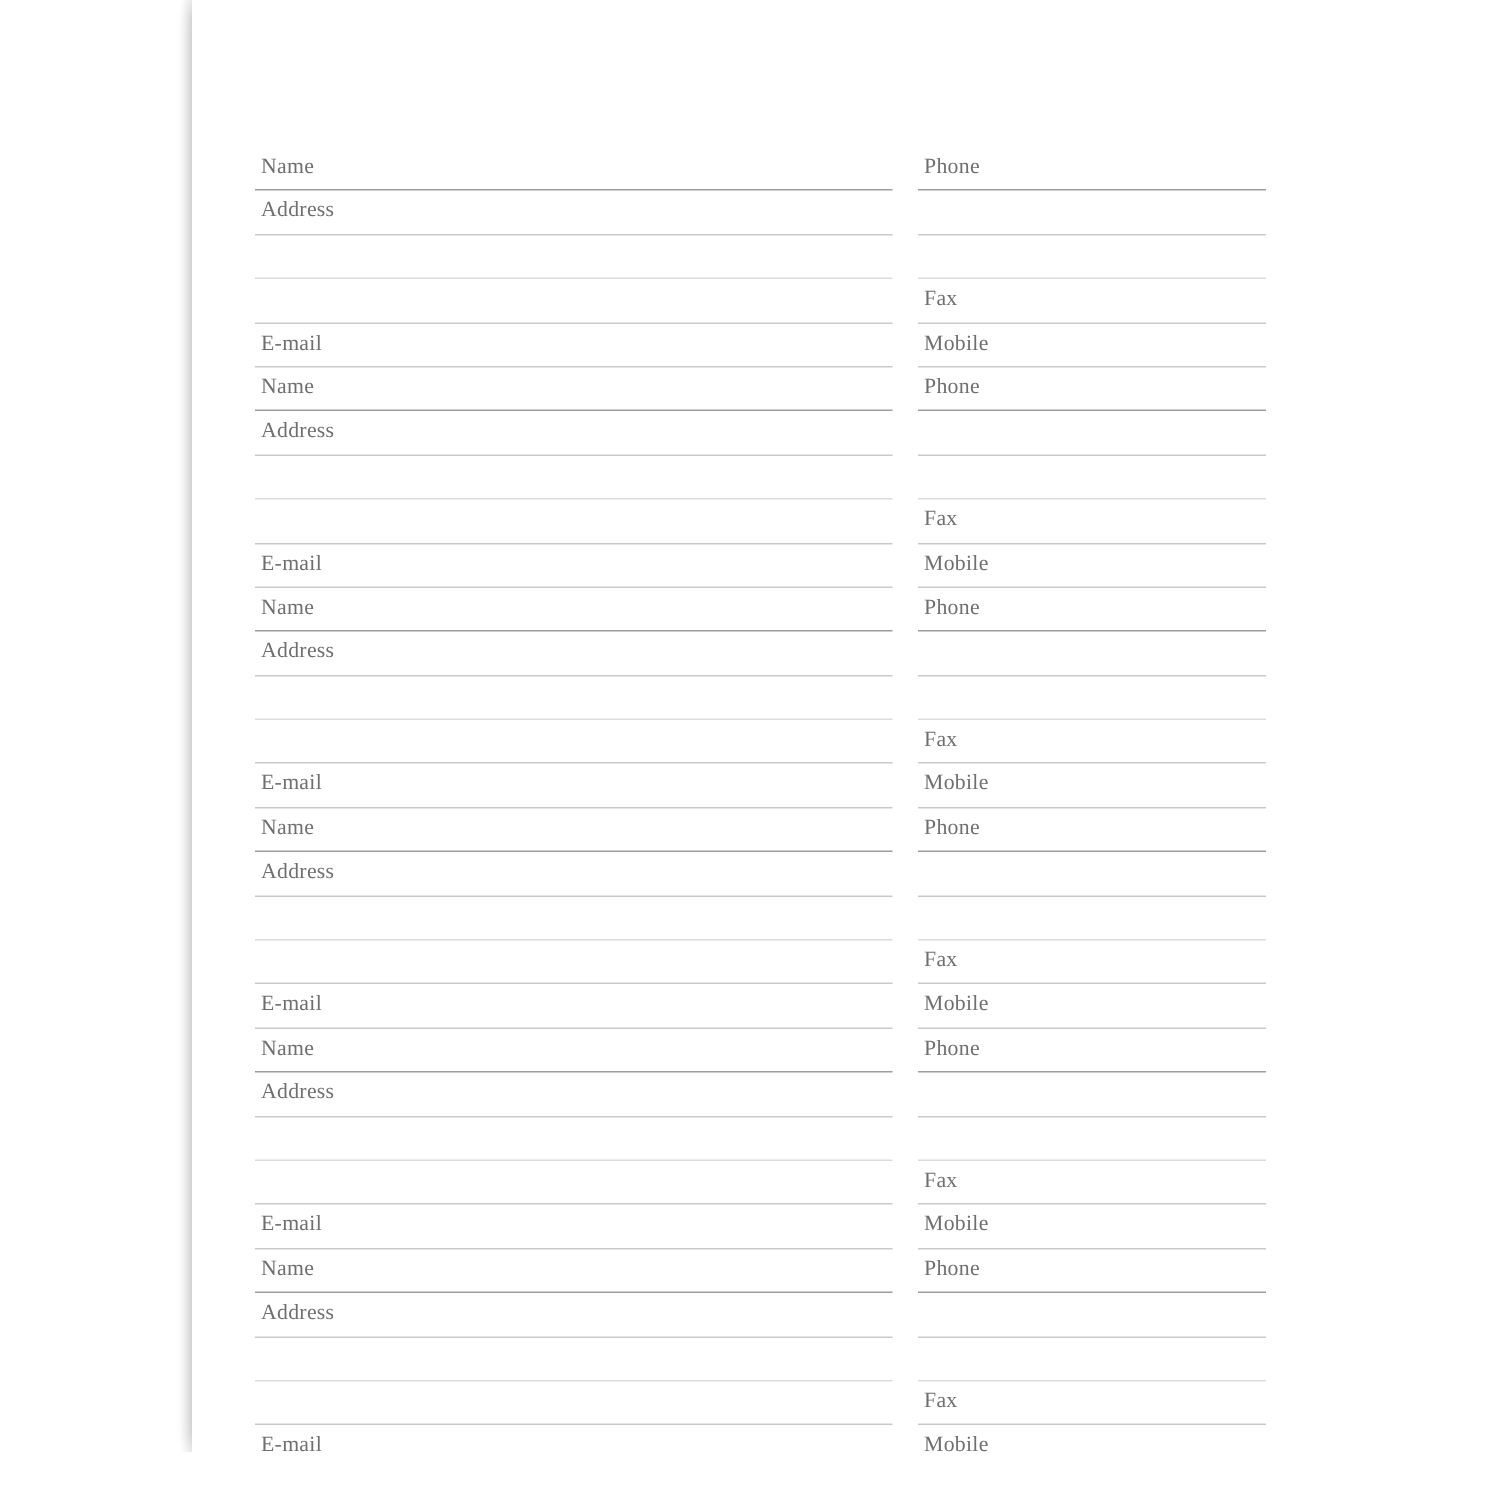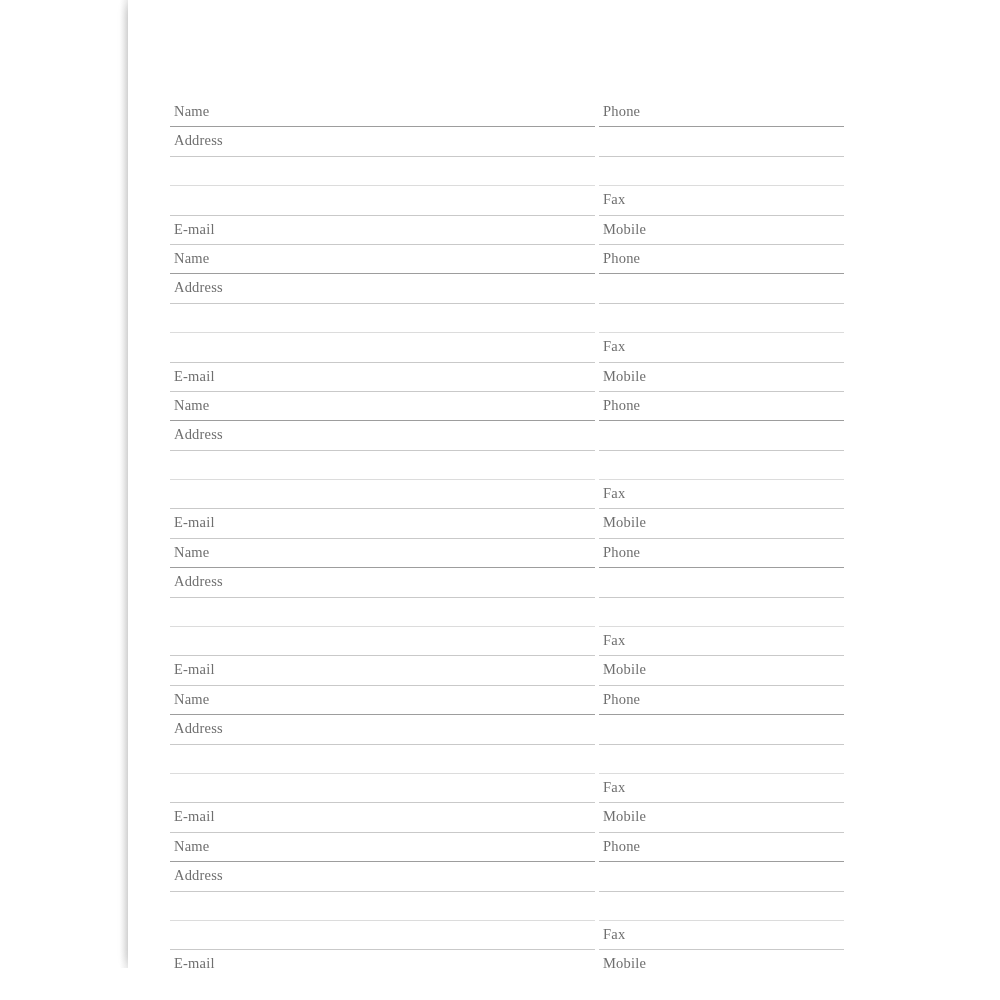--- a/index.html
+++ b/index.html
@@ -68,21 +68,21 @@
     position: absolute;
     top: 0;
     bottom: 0;
     box-sizing: border-box;
   }
   .cell-left {
     left: 0;
     width: 425px;
   }
   .cell-right {
-    left: 429px;
+    left: 442px;
     right: 0;
   }
   .rule {
     position: absolute;
     left: 0;
     right: 0;
     bottom: 0;
     height: 1px;
     background: #c9c9c9;
   }

